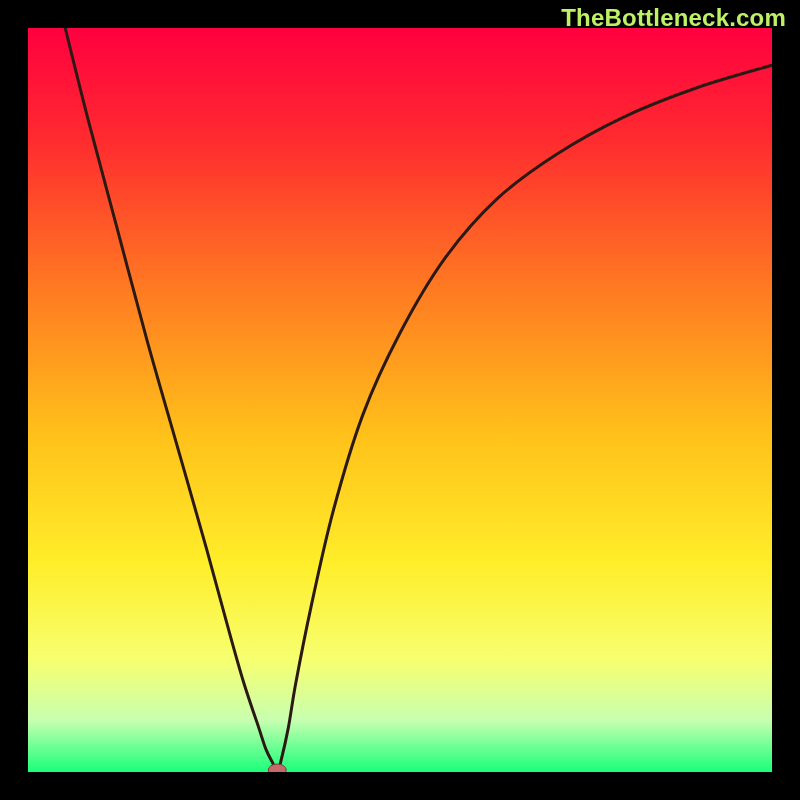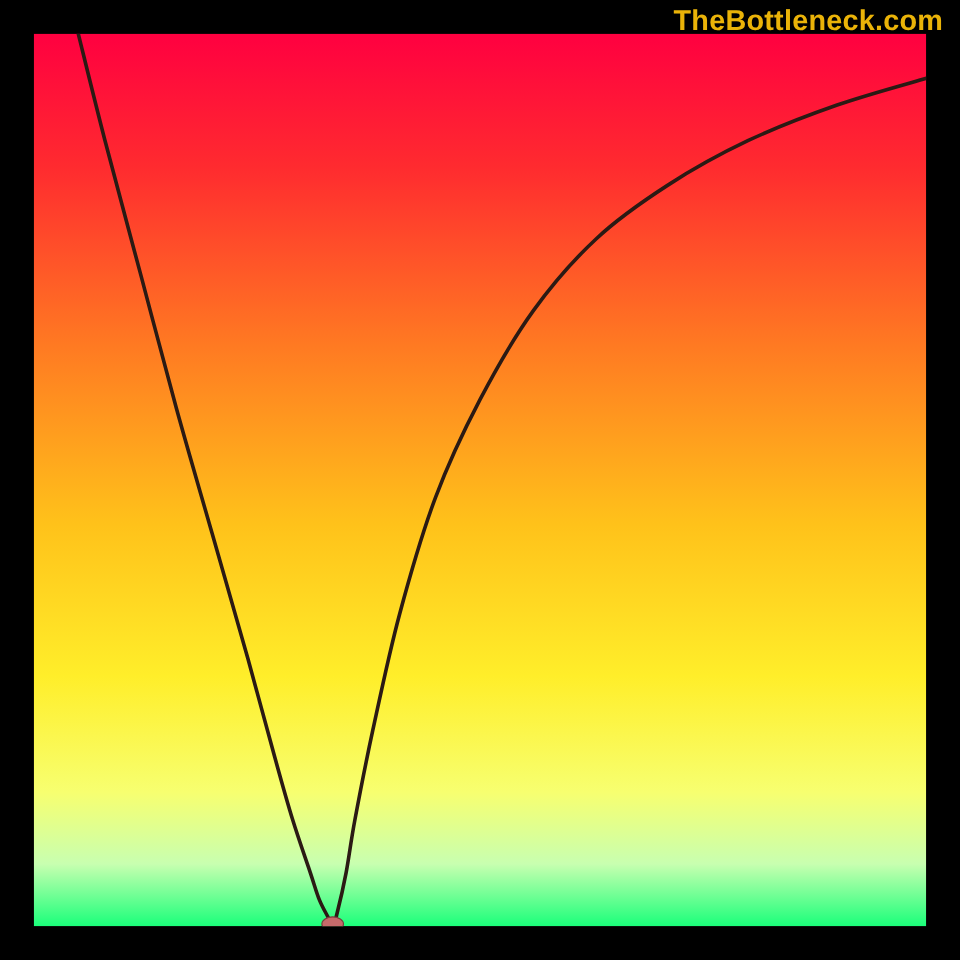--- a/index.html
+++ b/index.html
@@ -16,21 +16,21 @@
     width: 800px;
     height: 800px;
     background: #000;
   }
   .watermark {
     position: absolute;
     top: 4px;
     right: 14px;
     font-size: 24px;
     font-weight: 600;
-    color: #eab308;
+    color: #bef264;
     letter-spacing: 0.2px;
     z-index: 10;
   }
   .plot-area {
     position: absolute;
     left: 28px;
     top: 28px;
     width: 744px;
     height: 744px;
     overflow: hidden;

